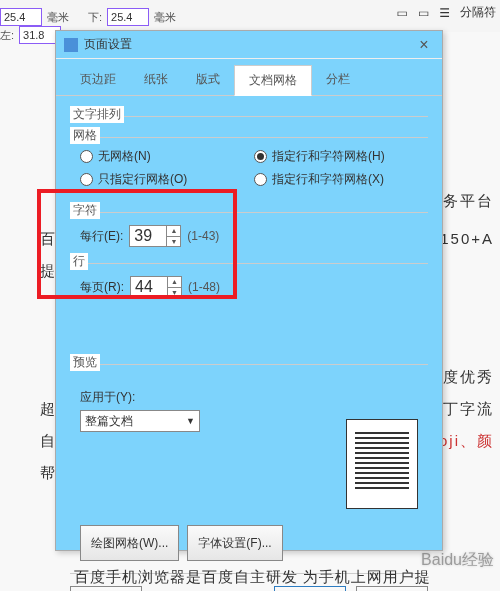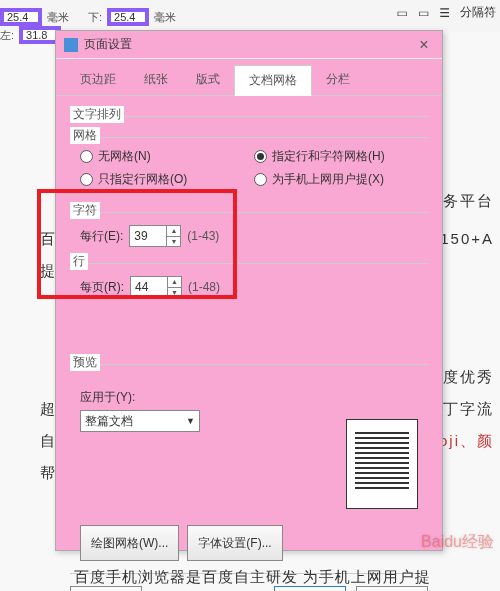--- a/index.html
+++ b/index.html
@@ -1,61 +1,61 @@
 <!DOCTYPE html>
 <html><head>
 <meta charset="utf-8">
 <style>
 *{box-sizing:border-box;margin:0;padding:0;font-family:"Microsoft YaHei",sans-serif;font-size:12px;color:#333}
 body{width:500px;height:591px;background:#f8f8f8;position:relative;overflow:hidden}
 .bg{position:absolute;top:0;left:0;right:0;height:32px;background:#f5f5f5}
 .ruler-top{position:absolute;top:8px;left:0;display:flex;align-items:center;gap:5px}
 .ruler-left{position:absolute;top:26px;left:0;display:flex;align-items:center;gap:5px}
 .ruler-label{font-size:11px;color:#555}
-.numbox{width:42px;height:18px;background:#fff;border:4px solid #8b5cf6;padding:0 3px;font-size:11px}
+.numbox{width:42px;height:18px;background:#fff;border:1px solid #8b5cf6;padding:0 3px;font-size:11px}
 .unit{font-size:11px;color:#555}
 .toolbar{position:absolute;top:4px;right:4px;display:flex;gap:10px;align-items:center;color:#888;font-size:11px}
 .bgtext{position:absolute;color:#333;font-size:15px;letter-spacing:2px}
-.dialog{position:absolute;top:30px;left:55px;width:388px;height:521px;background:#f9a8d4;border:1px solid #aaa;box-shadow:2px 2px 6px rgba(0,0,0,.2)}
+.dialog{position:absolute;top:30px;left:55px;width:388px;height:521px;background:#7dd3fc;border:1px solid #aaa;box-shadow:2px 2px 6px rgba(0,0,0,.2)}
 .titlebar{height:28px;display:flex;align-items:center;padding:0 8px;border-bottom:1px solid #eee}
 .titlebar .ico{width:14px;height:14px;background:#4a90d9;margin-right:6px}
 .titlebar .close{margin-left:auto;font-size:16px;color:#555;cursor:pointer;width:20px;text-align:center}
 .tabs{display:flex;border-bottom:1px solid #ccc;padding:6px 11px 0 10px}
 .tab{padding:6px 14px;color:#555;cursor:pointer}
 .tab.active{border:1px solid #ccc;border-bottom:1px solid #fff;margin-bottom:-1px;background:#fff}
 .content{padding:10px 14px 0 14px;position:relative}
 .group-title{font-size:12px;color:#555;background:#fff;display:inline-block;padding:0 3px;position:relative;z-index:2}
 .group-line{height:1px;background:#ccc;margin-top:-7px;margin-bottom:10px}
 .row{display:flex;align-items:center;min-height:26px;margin-bottom:4px;padding-left:10px}
 .row label{margin-right:6px}
 .radio-wrap{display:flex;align-items:center;margin-right:40px}
 .radio{width:13px;height:13px;border:1px solid #555;border-radius:50%;margin-right:5px;display:inline-flex;align-items:center;justify-content:center;background:#fff}
 .radio.checked::after{content:"";width:7px;height:7px;background:#333;border-radius:50%}
 .grid-opts{padding-left:10px;display:grid;grid-template-columns:1fr 1fr;row-gap:6px;margin-bottom:14px}
 .spin{display:inline-flex;border:1px solid #888;height:22px;background:#fff}
-.spin input{width:36px;border:none;padding:0 4px;font-size:12px;outline:none}
+.spin input{width:36px;border:none;padding:0 4px;font-size:16px;outline:none}
 .spin .arrows{width:14px;display:flex;flex-direction:column;border-left:1px solid #888}
 .spin .arrows div{flex:1;display:flex;align-items:center;justify-content:center;font-size:7px;color:#555;cursor:pointer;line-height:1}
 .spin .arrows div:first-child{border-bottom:1px solid #888}
 .range{margin-left:6px;color:#555}
 .highlight{position:absolute;border:4px solid #ec1c24;top:189px;left:37px;width:200px;height:110px;z-index:5;pointer-events:none}
 .preview-area{height:120px;position:relative}
 .applyrow{display:flex;align-items:center;padding-left:10px;margin-top:24px}
 .combo{width:120px;height:22px;border:1px solid #888;background:#fff;display:flex;align-items:center;padding:0 4px;margin-top:4px}
 .combo .arr{margin-left:auto;font-size:9px;color:#333}
 .preview-page{position:absolute;right:10px;bottom:0;width:72px;height:90px;border:1.5px solid #333;background:#fff;padding:12px 8px}
 .preview-page div{height:2px;background:#333;margin-bottom:3px}
 .btnrow{display:flex;gap:8px;padding-left:10px;margin-top:16px}
 .btn{height:36px;padding:0 10px;border:1px solid #888;background:linear-gradient(#fafafa,#e6e6e6);display:inline-flex;align-items:center;cursor:pointer}
 .dlg-sep{height:1px;background:#ccc;margin:12px 0 0 0}
 .footer{display:flex;padding:12px 14px;gap:10px}
 .footer .spacer{flex:1}
 .footer .btn{width:72px;justify-content:center}
 .footer .btn.primary{border:1px solid #2d7cc1}
-.watermark{position:absolute;right:6px;bottom:38px;color:#ef4444;opacity:.5;font-size:16px;text-shadow:0 0 3px rgba(0,0,0,.4)}
+.watermark{position:absolute;right:6px;bottom:20px;color:#404040;opacity:.5;font-size:16px;text-shadow:0 0 3px rgba(0,0,0,.4)}
 .bottom-text{position:absolute;bottom:4px;left:74px;font-size:15px;color:#333;letter-spacing:1px;font-family:SimSun,serif}
 </style>
 </head>
 <body>
 
 <div class="bg"></div>
 <div class="ruler-top">
   <input class="numbox" value="25.4" style="">
   <span class="unit">毫米</span>
   <span class="ruler-label" style="margin-left:14px">下:</span>
@@ -114,21 +114,21 @@
       <div class="radio-wrap">
           <span class="radio checked"></span>
           <span>指定行和字符网格(H)</span>
         </div>
       <div class="radio-wrap">
           <span class="radio"></span>
           <span>只指定行网格(O)</span>
         </div>
       <div class="radio-wrap">
           <span class="radio"></span>
-          <span>为手机上网用户提(X)</span>
+          <span>指定行和字符网格(X)</span>
         </div>
     </div>
 
     <span class="group-title">字符</span>
     <div class="group-line"></div>
     <div class="row">
       <label>每行(E):</label>
       <div class="spin">
         <input value="39" style="">
         <div class="arrows">

